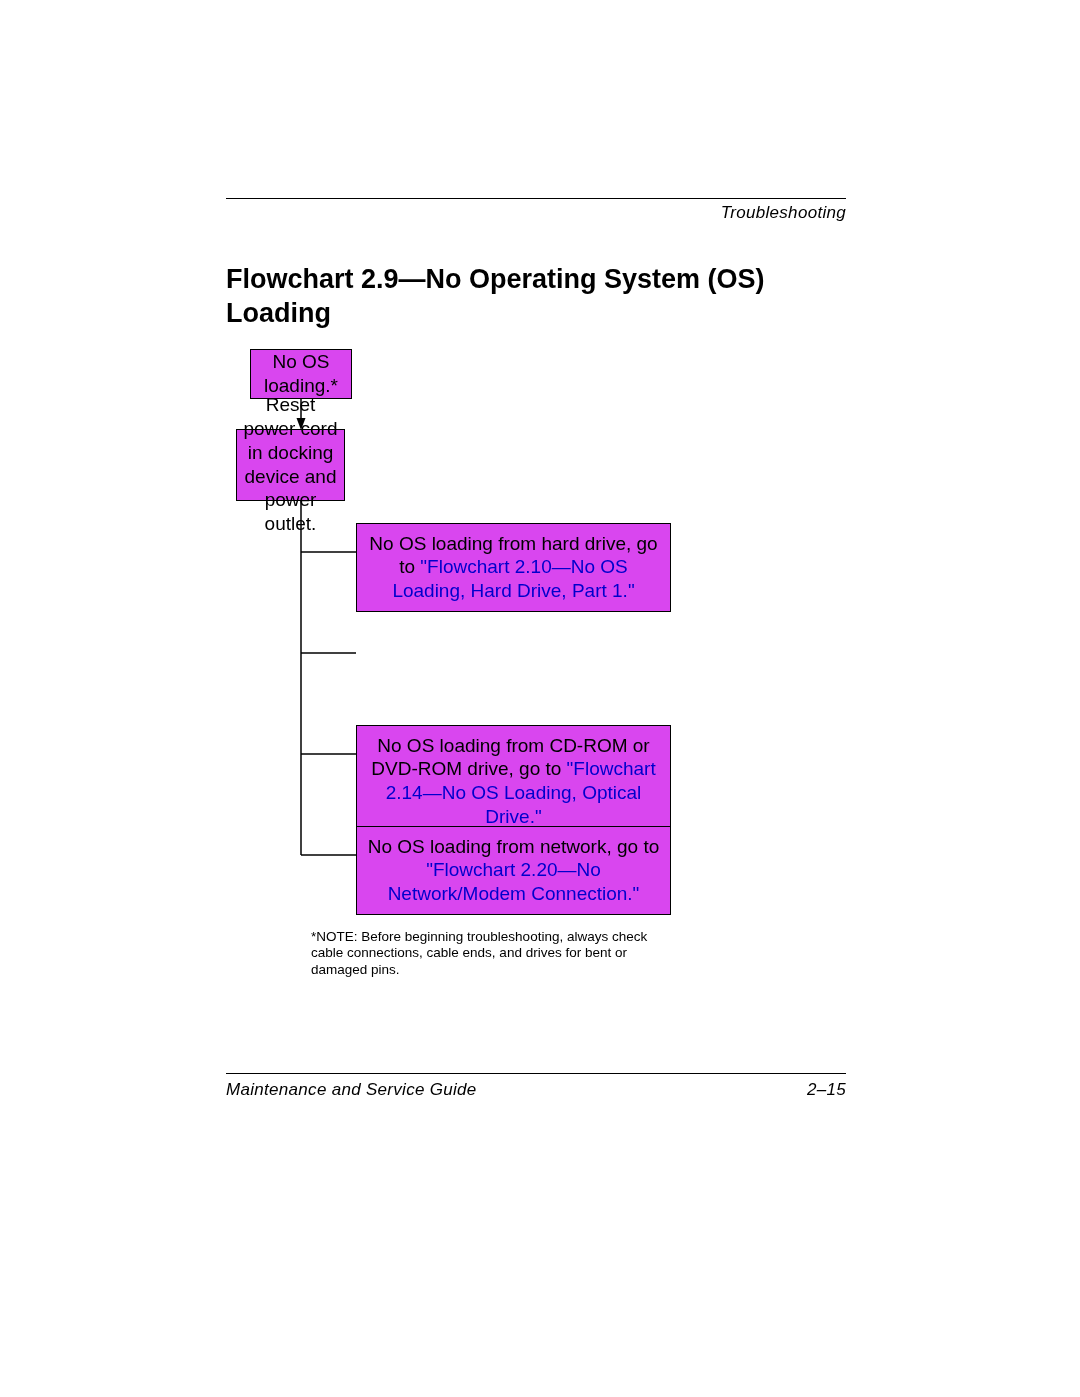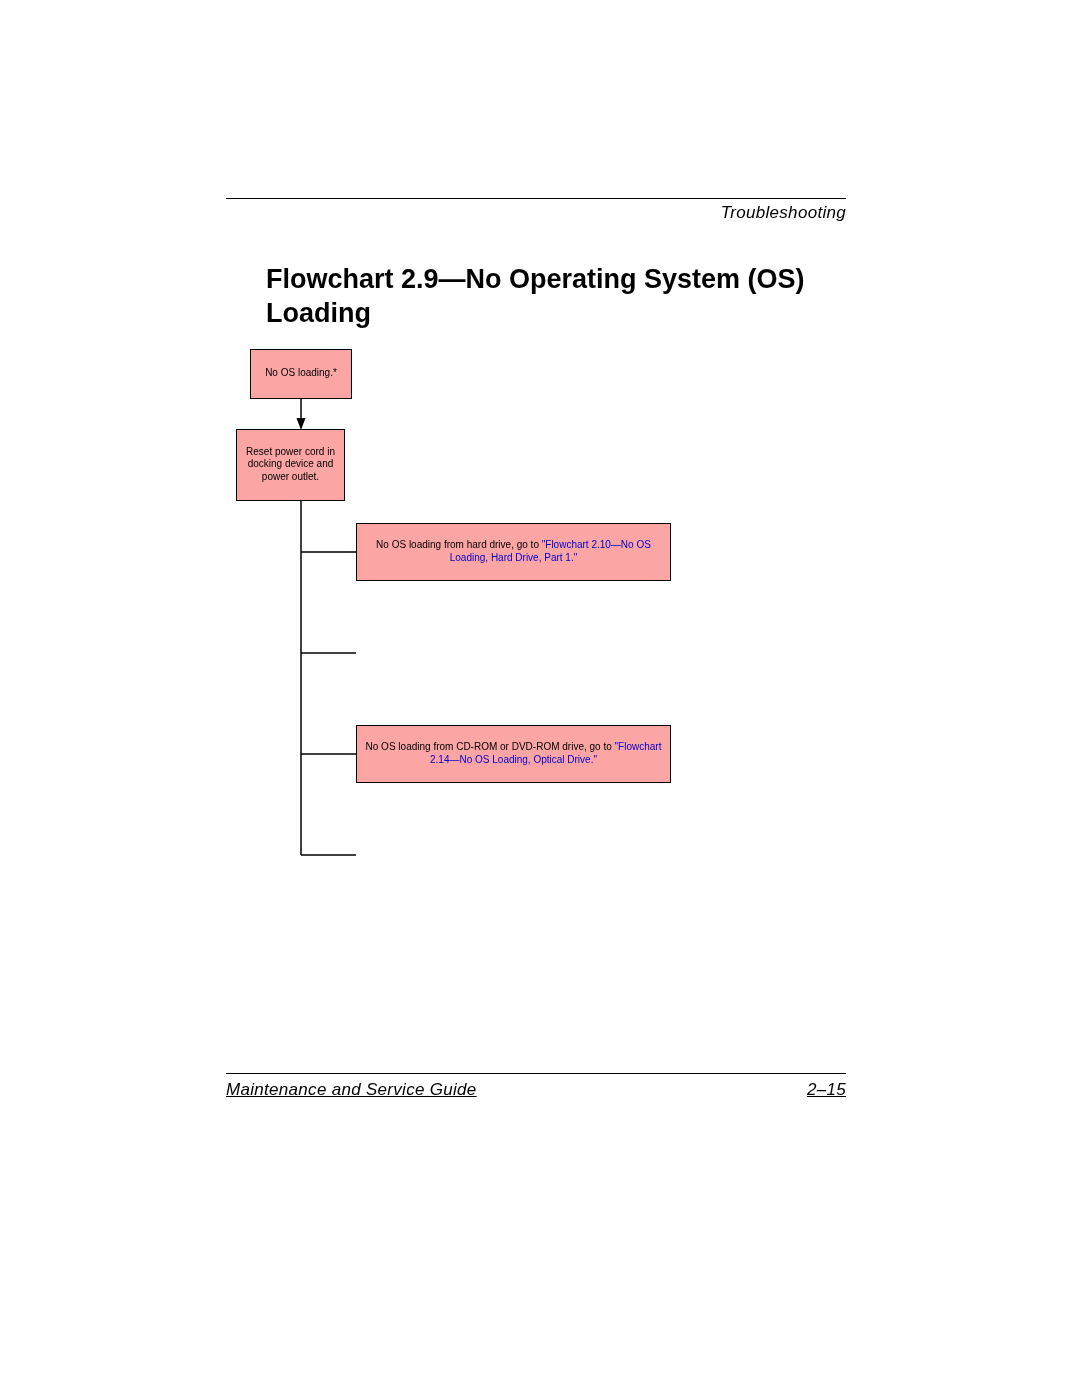--- a/index.html
+++ b/index.html
@@ -28,34 +28,33 @@
       font-family: 'Arial Narrow', Arial, sans-serif;
       letter-spacing: 0.3px;
     }
     .title {
       font-size: 27px;
       font-weight: bold;
       line-height: 1.25;
       margin-bottom: 18px;
       font-family: 'Arial Narrow', Arial, sans-serif;
       letter-spacing: 0px;
-      margin-left: 40px;
     }
     .diagram {
       position: relative;
       width: 560px;
       height: 600px;
       margin-left: 10px;
     }
     .box {
       position: absolute;
       border: 1.5px solid #000;
-      background: #fca5a5;
+      background: #d946ef;
       text-align: center;
-      font-size: 10px;
+      font-size: 19px;
       line-height: 1.25;
       display: flex;
       flex-direction: column;
       justify-content: center;
       align-items: center;
       padding: 4px 6px;
     }
     .box .outbox-inner { display:block; }
     .start-box {
       left: 14px; top: 0px;
@@ -82,21 +81,20 @@
       top: 580px;
       width: 370px;
       font-size: 13.5px;
       line-height: 1.25;
     }
     .footer {
       position: absolute;
       left: 226px;
       top: 1073px;
       width: 620px;
-      text-decoration: underline;
     }
     .footer-line { border-top: 1px solid #000; margin-bottom: 6px; }
     .footer-row { display: flex; justify-content: space-between; font-style: italic; font-size: 17px; font-family: 'Arial Narrow', Arial, sans-serif; letter-spacing: 0.3px; }
     svg.connectors { position: absolute; left: 0; top: 0; pointer-events:none; }
   </style>
 </head>
 <body>
 
 <div class="page">
   <div class="header-line"></div>
@@ -129,21 +127,27 @@
     <div class="box out-box out1">
       <span class="outbox-inner">
         <span>No OS loading from hard drive, go to </span><span class="link">"Flowchart 2.10—No OS Loading, Hard Drive, Part 1."</span>
       </span>
     </div>
     <div class="box out-box out3">
       <span class="outbox-inner">
         <span>No OS loading from CD-ROM or DVD-ROM drive, go to </span><span class="link">"Flowchart 2.14—No OS Loading, Optical Drive."</span>
       </span>
     </div>
+    <div class="box out-box out4">
+      <span class="outbox-inner">
+        <span>No OS loading from network, go to </span><span class="link">"Flowchart 2.20—No Network/Modem Connection."</span>
+      </span>
+    </div>
 
+    <div class="note">*NOTE: Before beginning troubleshooting, always check cable connections, cable ends, and drives for bent or damaged pins.</div>
   </div>
 </div>
 
 <div class="footer">
   <div class="footer-line"></div>
   <div class="footer-row">
     <span>Maintenance and Service Guide</span>
     <span>2–15</span>
   </div>
 </div>

